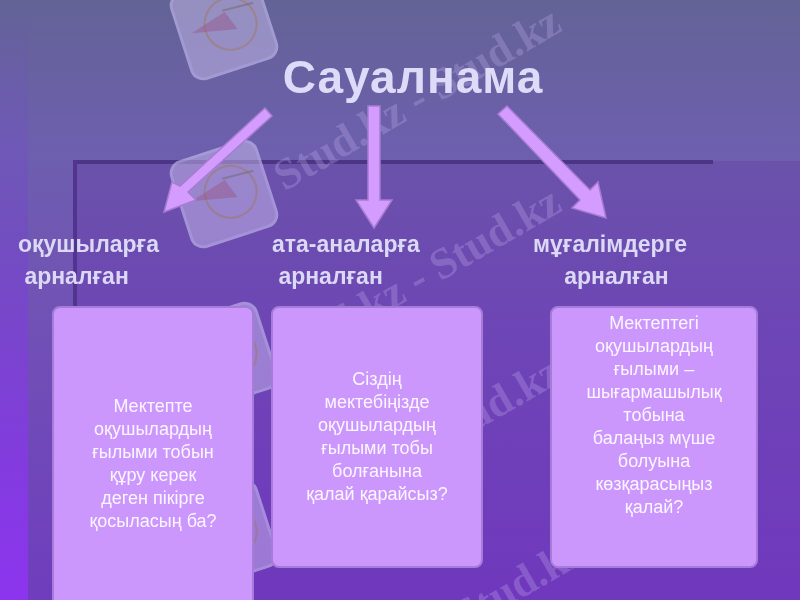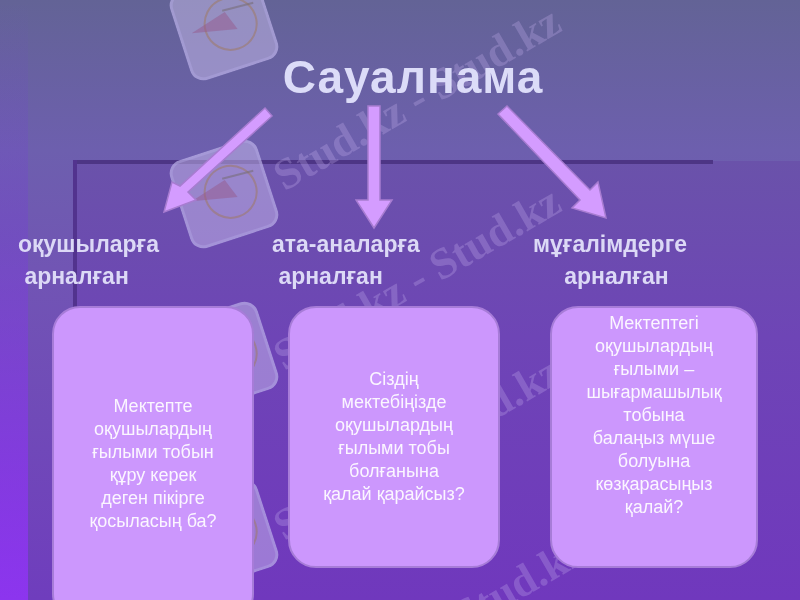--- a/index.html
+++ b/index.html
@@ -28,21 +28,21 @@
       position: absolute; left: 0; top: 50px; width: 826px; text-align: center;
       font-size: 46px; font-weight: bold; color: #dcdcf8; letter-spacing: 1px;
     }
     .arrow { position: absolute; }
     .heading {
       position: absolute; font-size: 23px; font-weight: bold; color: #dcd9f6;
       text-align: center; line-height: 32px; white-space: pre;
     }
     .box {
       position: absolute; background: #cc97fd;
-      border: 2px solid #a77cd8; border-radius: 28px;
+      border: 2px solid #a77cd8; border-radius: 8px;
       color: #fbf6ff; font-size: 18px; line-height: 23px; text-align: center;
       display: flex; align-items: center; justify-content: center; box-sizing: border-box;
       padding: 0 8px;
     }
     .box span { white-space: pre-line; }
     .wm-logo {
       position: absolute; width: 86px; height: 86px; border-radius: 14px;
       background: rgba(210, 200, 245, 0.45); border: 3px solid rgba(180,170,230,0.4);
     }
     .wm-logo svg { width: 100%; height: 100%; }
@@ -114,21 +114,21 @@
   арналған</div>
 
 <div class="box" style="left:24px; top:306px; width:202px; height:316px;margin-left:28px;">
   <span>Мектепте
 оқушылардың
 ғылыми тобын
 құру керек
 деген пікірге
 қосыласың ба?</span>
 </div>
-<div class="box" style="left:288px; top:306px; width:212px; height:262px;">
+<div class="box" style="left:271px; top:306px; width:212px; height:262px;">
   <span>Сіздің
 мектебіңізде
 оқушылардың
 ғылыми тобы
 болғанына
 қалай қарайсыз?</span>
 </div>
 <div class="box" style="left:550px; top:306px; width:208px; height:262px; align-items:flex-start; padding-top:4px;">
   <span>Мектептегі
 оқушылардың

